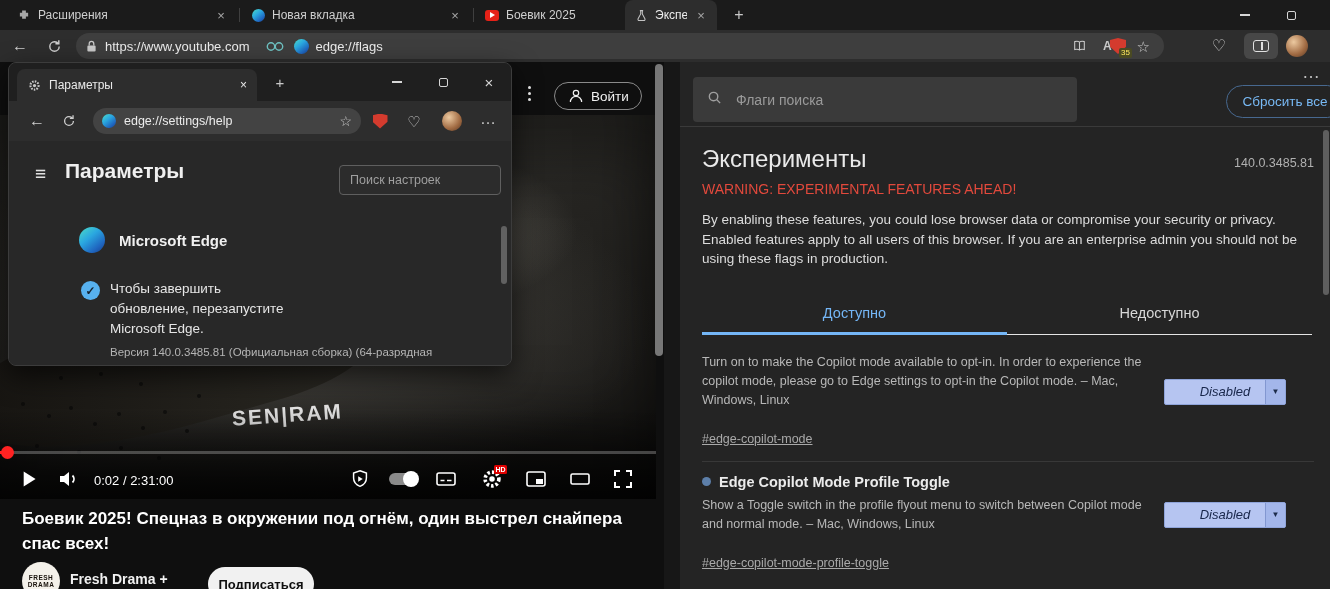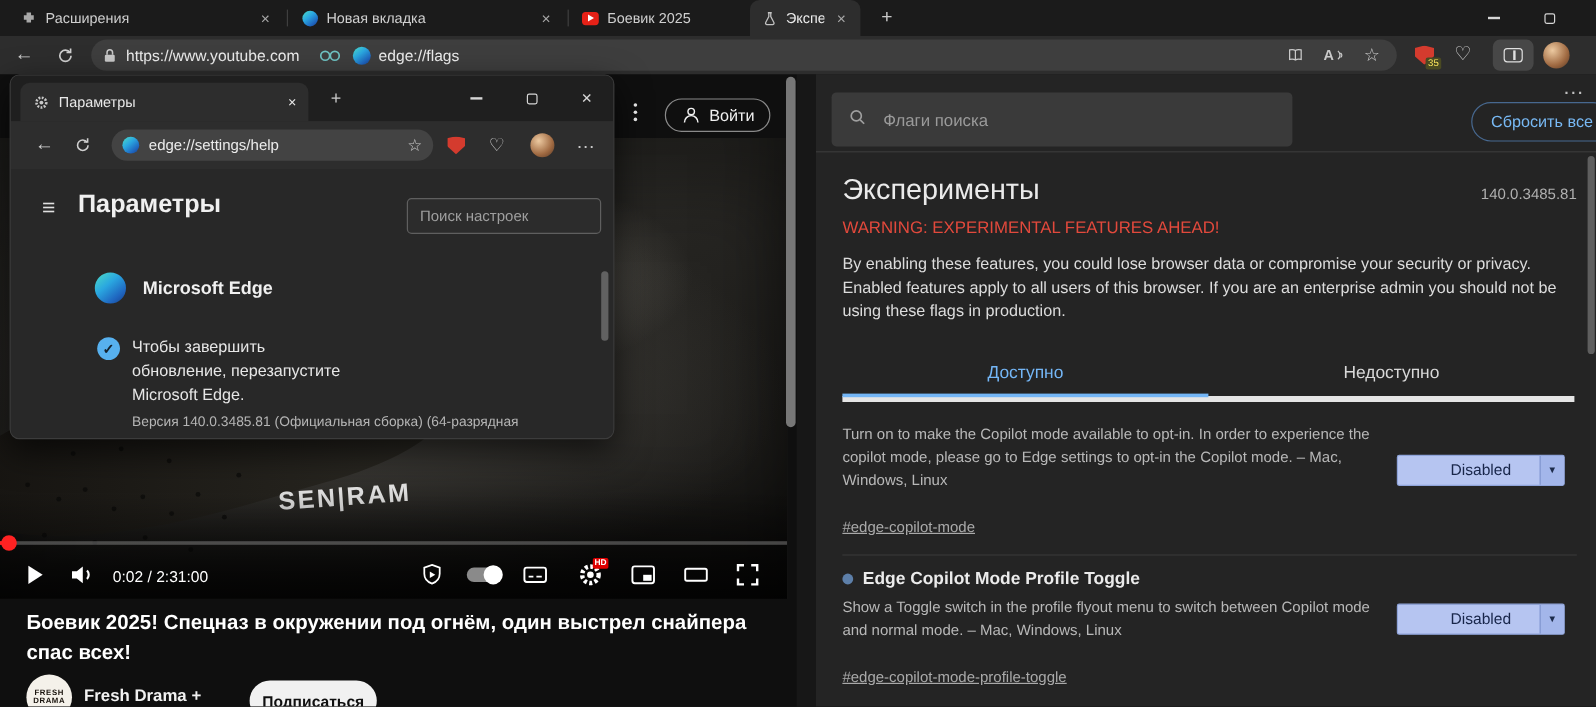--- a/index.html
+++ b/index.html
@@ -134,33 +134,33 @@
   .flags-search input::placeholder{color:#9a9a9a;}
   .flags-dots{position:absolute;left:622px;top:0px;color:#c0c0c0;font-size:18px;letter-spacing:1px;}
   .reset-btn{position:absolute;left:546px;top:23px;width:118px;height:33px;border:1px solid #47688f;border-radius:17px;
      color:#78b9f4;font-size:13.5px;display:flex;align-items:center;justify-content:center;background:transparent;white-space:nowrap;}
   .flags-content{position:absolute;left:0;top:65px;width:100%;padding:18px 16px 0 22px;}
   .flags-h1row{display:flex;align-items:baseline;justify-content:space-between;}
   .flags-h1{font-size:24px;font-weight:500;color:#eaeaea;}
   .flags-version{font-size:12.5px;color:#b0b0b0;}
   .flags-warning{margin-top:8px;font-size:14px;color:#e2493c;}
   .flags-intro{margin-top:13px;width:615px;font-size:13.5px;line-height:19.5px;color:#dcdcdc;}
-  .flags-tabs{margin-top:24px;width:610px;height:42px;display:flex;border-bottom:5px solid #e5e5e5;position:relative;justify-content:center;}
+  .flags-tabs{margin-top:24px;width:610px;height:42px;display:flex;border-bottom:1px solid #e5e5e5;position:relative;justify-content:center;}
   .flags-tab{width:305px;display:flex;align-items:center;justify-content:center;font-size:14.5px;color:#d8d8d8;position:relative;}
   .flags-tab.active{color:#74b6f6;font-weight:500;}
   .flags-tab.active::after{content:"";position:absolute;left:0;right:0;bottom:-1px;height:3px;background:#74b6f6;}
   .flag-item{width:612px;padding:12px 0 14px 0;border-bottom:1px solid #383838;position:relative;}
   .flag-item.last{border-bottom:none;}
   .flag-name-row{display:flex;align-items:center;gap:8px;}
   .flag-dot{width:9px;height:9px;border-radius:50%;background:#5d7fa9;flex:none;}
   .flag-name{font-size:14.5px;font-weight:600;color:#ebebeb;}
   .flag-desc{margin-top:6px;width:460px;font-size:12.5px;line-height:19px;color:#b8b8b8;}
   .flag-link{display:inline-block;margin-top:22px;font-size:12.5px;color:#a9a9a9;text-decoration:underline;}
-  .flag-select{position:absolute;left:462px;width:140px;height:26px;background:#b6c5f1;border:1px solid #8fa4da;
-     border-radius:2px;display:flex;align-items:center;justify-content:center;color:#18264a;font-size:13px;}
+  .flag-select{position:absolute;left:462px;width:122px;height:26px;background:#b6c5f1;border:1px solid #8fa4da;
+     border-radius:2px;display:flex;align-items:center;justify-content:center;color:#18264a;font-size:13px;font-style:italic;}
   .flag-select .flag-caret{position:absolute;right:0;top:0;bottom:0;width:20px;background:#a3b6ea;border-left:1px solid #8297d0;
      display:flex;align-items:center;justify-content:center;font-size:8px;color:#1c2b4a;}
   .flags-scroll{position:absolute;left:1323px;top:130px;width:6px;height:165px;border-radius:3px;background:#5e5e5e;z-index:6;}
 </style>
 </head>
 <body>
 
 <div class="root">
 
   <div class="tabstrip">
@@ -242,21 +242,21 @@
           </svg>
       </span>
       <span class="omni-ico" style="margin-right:16px;gap:2px;">
         <span style="font-size:12px;color:#c9c9c9;font-weight:bold;">A</span>
         <svg width="7" height="12" viewBox="0 0 8 14">
             <path d="M1 3a5 5 0 0 1 0 8M3.6 4.8a2.6 2.6 0 0 1 0 4.4" fill="none" stroke="#c9c9c9" stroke-width="1.2"></path>
           </svg>
       </span>
       <span class="omni-ico glyph-ico" style="margin-right:4px;">☆</span>
     </div>
-    <div class="tool-ico" style="left:1174px;text-decoration:underline;">
+    <div class="tool-ico" style="left:1105px;text-decoration:underline;">
       <span class="ublock">
           <span class="shield"></span>
         <span class="badge">35</span>
       </span>
     </div>
     <div class="tool-ico glyph-ico" style="left:1206px;font-size:16px;">♡</div>
     <div class="split-box">
         <span class="split-glyph"></span>
       </div>
     <div class="tool-ico" style="left:1284px;">

